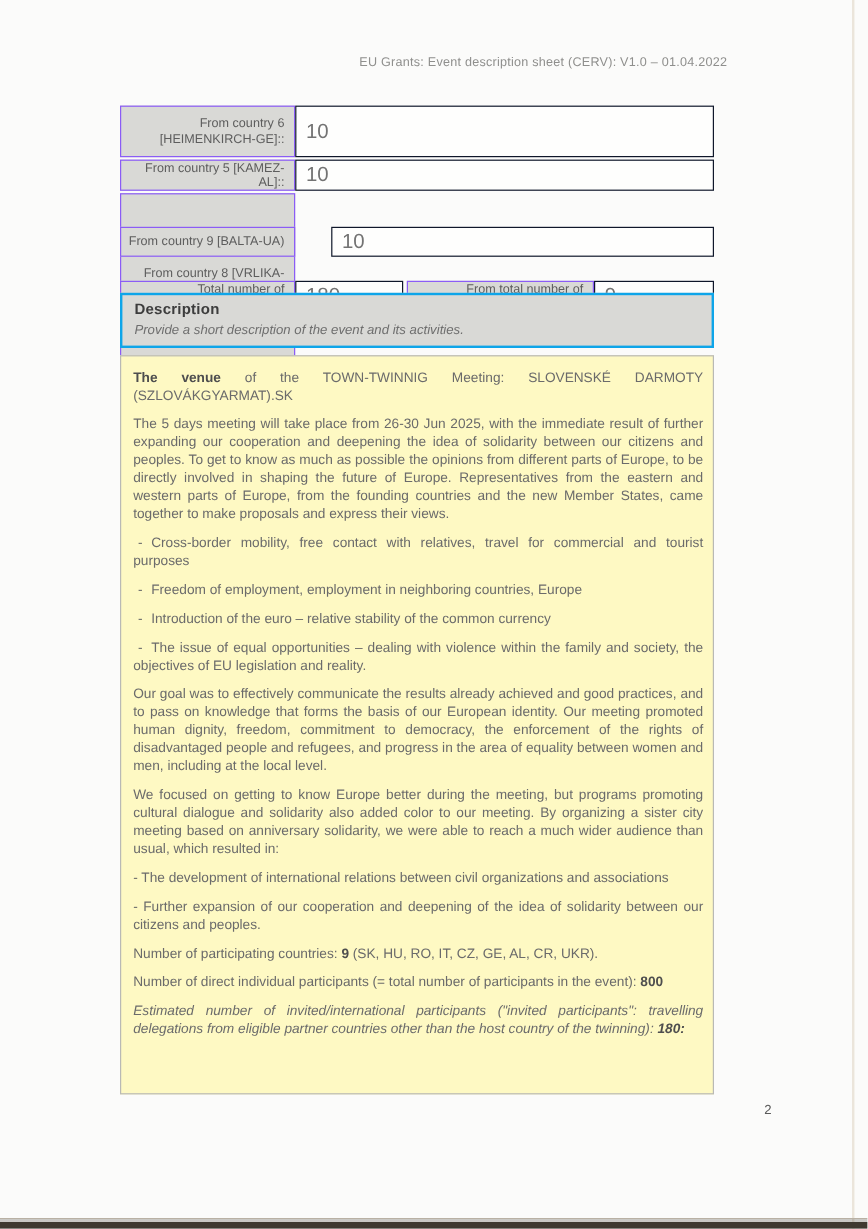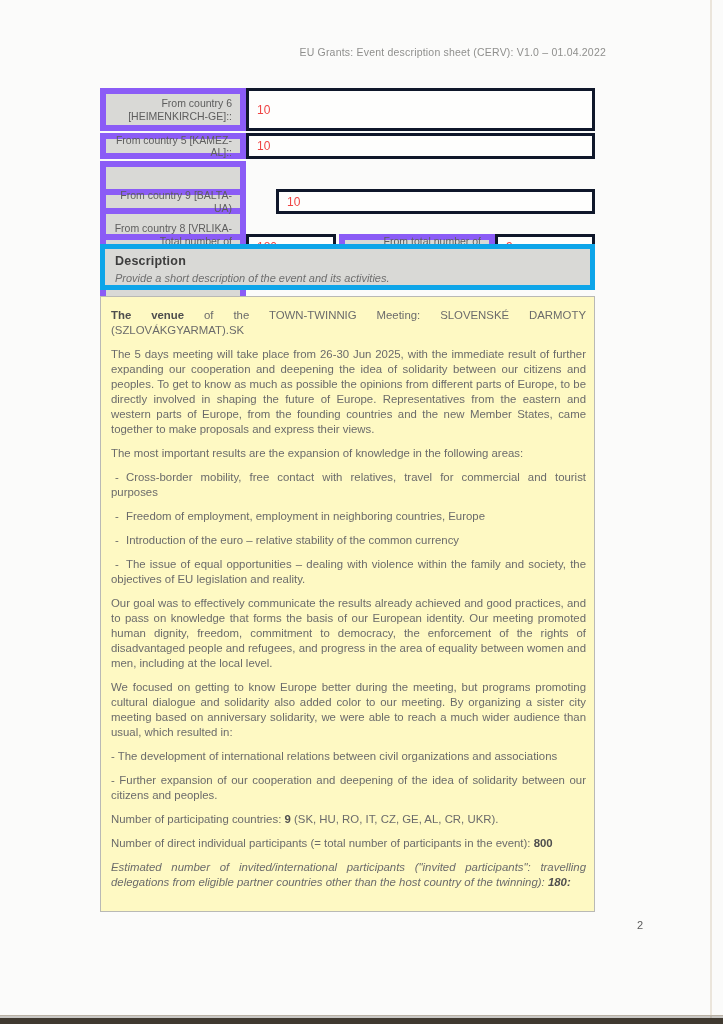--- a/index.html
+++ b/index.html
@@ -15,37 +15,37 @@
   .scan-bottom{position:absolute;left:0;right:0;bottom:0;height:9px;background:linear-gradient(#b9b1a4 0 1px,#46403646 1px 3px,#3f3930 3px 100%);}
   .header-note{
     position:absolute;top:46px;left:0;width:606px;text-align:right;
     font-size:10.5px;color:#8f8f8d;letter-spacing:.2px;
   }
   
   .ptable{position:absolute;left:100px;top:88px;width:495px;}
   .trow{display:flex;margin-bottom:2px;}
   .cell{box-sizing:border-box;}
   .lbl{
-    background:#d9d9d6;border:6px solid #8b5cf6;
+    background:#d9d9d6;border:1px solid #8b5cf6;
     color:#5d5d5d;font-size:10.5px;line-height:12.5px;
     display:flex;align-items:center;justify-content:flex-end;text-align:right;
     padding:2px 8px 2px 6px;width:146px;flex:0 0 146px;
   }
   .val{
-    background:#fefefd;border:3px solid #0f172a;
-    color:#ef4444;font-size:12px;display:flex;align-items:center;
+    background:#fefefd;border:1px solid #0f172a;
+    color:#737373;font-size:17px;display:flex;align-items:center;
     padding:2px 8px;flex:1;
   }
   .r1{height:43px;} .r2{height:26px;} .r3{height:26px;flex-direction:column;} .r4{height:25px;gap:30px;} .r5{height:26px;margin-top:20px;}
   .lbl2{width:156px;flex:0 0 156px;margin-left:3px;}
   .valbox{flex:0 0 90px;}
   
   .desc-head{
     position:absolute;left:100px;top:244px;width:495px;height:46px;box-sizing:border-box;
-    background:#d9d9d6;border:5px solid #0ea5e9;padding:5px 10px 0 10px;
+    background:#d9d9d6;border:2px solid #0ea5e9;padding:5px 10px 0 10px;
   }
   .desc-title{font-size:12.5px;font-weight:bold;color:#3d3d3d;letter-spacing:.2px;}
   .desc-sub{font-size:11px;font-style:italic;color:#6e6e6e;margin-top:4px;}
   
   .desc-box{
     position:absolute;left:100px;top:296px;width:495px;height:616px;box-sizing:border-box;
     background:#fef9c3;border:1px solid #b9b9b5;
     padding:11px 8px 0 10px;overflow:hidden;
   }
   .desc-box p{
@@ -93,21 +93,20 @@
   </div>
 
   <div class="desc-head">
     <div class="desc-title">Description</div>
     <div class="desc-sub">Provide a short description of the event and its activities.</div>
   </div>
 
   <div class="desc-box">
       <p><span class="b">The venue</span><span> of the TOWN-TWINNIG Meeting: SLOVENSKÉ DARMOTY (SZLOVÁKGYARMAT).SK</span></p>
       <p><span>The 5 days meeting will take place from 26-30 Jun 2025, with the immediate result of further expanding our cooperation and deepening the idea of solidarity between our citizens and peoples. To get to know as much as possible the opinions from different parts of Europe, to be directly involved in shaping the future of Europe. Representatives from the eastern and western parts of Europe, from the founding countries and the new Member States, came together to make proposals and express their views.</span></p>
-      <p><span>The most important results are the expansion of knowledge in the following areas:</span></p>
       <p><span class="dash">-</span><span>Cross-border mobility, free contact with relatives, travel for commercial and tourist purposes</span></p>
       <p><span class="dash">-</span><span>Freedom of employment, employment in neighboring countries, Europe</span></p>
       <p><span class="dash">-</span><span>Introduction of the euro – relative stability of the common currency</span></p>
       <p><span class="dash">-</span><span>The issue of equal opportunities – dealing with violence within the family and society, the objectives of EU legislation and reality.</span></p>
       <p><span>Our goal was to effectively communicate the results already achieved and good practices, and to pass on knowledge that forms the basis of our European identity. Our meeting promoted human dignity, freedom, commitment to democracy, the enforcement of the rights of disadvantaged people and refugees, and progress in the area of equality between women and men, including at the local level.</span></p>
       <p><span>We focused on getting to know Europe better during the meeting, but programs promoting cultural dialogue and solidarity also added color to our meeting. By organizing a sister city meeting based on anniversary solidarity, we were able to reach a much wider audience than usual, which resulted in:</span></p>
       <p><span>- The development of international relations between civil organizations and associations</span></p>
       <p><span>- Further expansion of our cooperation and deepening of the idea of solidarity between our citizens and peoples.</span></p>
       <p><span>Number of participating countries: </span><span class="b">9</span><span> (SK, HU, RO, IT, CZ, GE, AL, CR, UKR).</span></p>
       <p><span>Number of direct individual participants (= total number of participants in the event): </span><span class="b">800</span></p>

